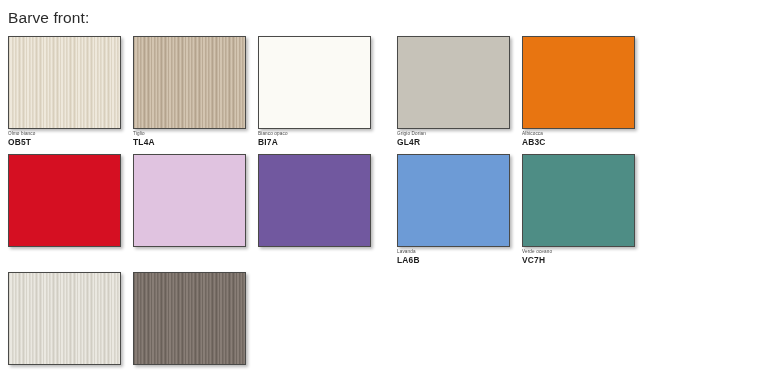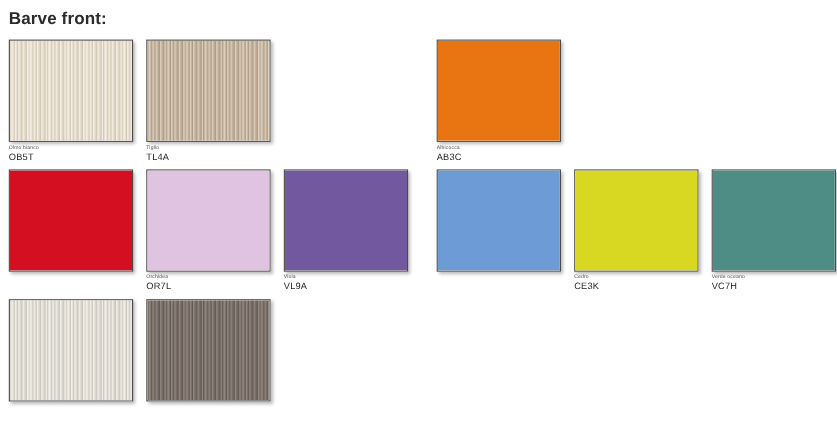--- a/index.html
+++ b/index.html
@@ -15,21 +15,21 @@
     overflow: hidden;
   }
 
   #page-title {
     position: absolute;
     left: 8px;
     top: 9px;
     font-size: 15.5px;
     color: #2b2b2b;
     letter-spacing: 0.1px;
-    font-weight: 700;
+    font-weight: 400;
   }
 
   .swatch-group {
     position: absolute;
   }
   #group-left  { left: 8px;   top: 36px; }
   #group-right { left: 397px; top: 36px; }
 
   .swatch-row {
     display: flex;
@@ -63,21 +63,21 @@
   .swatch-name {
     display: block;
     font-size: 4.6px;
     color: #4e4e4e;
     letter-spacing: 0.15px;
     white-space: nowrap;
   }
   .swatch-code {
     display: block;
     font-size: 8.4px;
-    font-weight: normal;
+    font-weight: bold;
     color: #1d1d1d;
     letter-spacing: 0.2px;
     margin-top: 1px;
     white-space: nowrap;
   }
 </style>
 </head>
 <body>
 
 <div id="page-title">Barve front:</div>
@@ -95,84 +95,89 @@
       </div>
       <div class="swatch-cell">
         <div class="swatch-chip">
           <div class="grain" style="background: repeating-linear-gradient(90deg, rgb(173, 156, 134) 0px, rgb(201, 185, 164) 1px, rgb(221, 208, 189) 2px, rgb(201, 185, 164) 3px, rgb(173, 156, 134) 4px, rgb(221, 208, 189) 5px, rgb(201, 185, 164) 6px, rgb(173, 156, 134) 7px, rgb(221, 208, 189) 8px, rgb(201, 185, 164) 9px, rgb(173, 156, 134) 11px, rgb(221, 208, 189) 12px, rgb(201, 185, 164) 13px, rgb(173, 156, 134) 15px, rgb(221, 208, 189) 16px, rgb(201, 185, 164) 17px);"></div>
         </div>
         <div class="swatch-caption">
           <span class="swatch-name">Tiglio</span>
           <span class="swatch-code">TL4A</span>
         </div>
       </div>
+      <div class="swatch-cell">
+        <div class="swatch-chip">
+          <div class="grain" style="background: rgb(251, 250, 245);"></div>
+        </div>
+        <div class="swatch-caption">
+          <span class="swatch-name">Bianco opaco</span>
+          <span class="swatch-code">BI7A</span>
+        </div>
+      </div>
     </div>
     <div class="swatch-row">
       <div class="swatch-cell">
         <div class="swatch-chip">
           <div class="grain" style="background: rgb(213, 15, 34);"></div>
         </div>
       </div>
       <div class="swatch-cell">
         <div class="swatch-chip">
           <div class="grain" style="background: rgb(224, 195, 224);"></div>
         </div>
-        <div class="swatch-caption">
-          <span class="swatch-name">Orchidea</span>
-          <span class="swatch-code">OR7L</span>
-        </div>
       </div>
       <div class="swatch-cell">
         <div class="swatch-chip">
           <div class="grain" style="background: rgb(113, 88, 159);"></div>
-        </div>
-        <div class="swatch-caption">
-          <span class="swatch-name">Viola</span>
-          <span class="swatch-code">VL9A</span>
         </div>
       </div>
     </div>
     <div class="swatch-row">
       <div class="swatch-cell">
         <div class="swatch-chip">
           <div class="grain" style="background: repeating-linear-gradient(90deg, rgb(203, 199, 188) 0px, rgb(227, 224, 216) 1px, rgb(242, 240, 234) 2px, rgb(227, 224, 216) 3px, rgb(203, 199, 188) 4px, rgb(242, 240, 234) 5px, rgb(227, 224, 216) 6px, rgb(203, 199, 188) 7px, rgb(242, 240, 234) 8px, rgb(227, 224, 216) 9px, rgb(203, 199, 188) 11px, rgb(242, 240, 234) 12px, rgb(227, 224, 216) 13px, rgb(203, 199, 188) 15px, rgb(242, 240, 234) 16px, rgb(227, 224, 216) 17px);"></div>
         </div>
       </div>
       <div class="swatch-cell">
         <div class="swatch-chip">
           <div class="grain" style="background: repeating-linear-gradient(90deg, rgb(99, 90, 83) 0px, rgb(125, 115, 107) 1px, rgb(147, 136, 129) 2px, rgb(125, 115, 107) 3px, rgb(99, 90, 83) 4px, rgb(147, 136, 129) 5px, rgb(125, 115, 107) 6px, rgb(99, 90, 83) 7px, rgb(147, 136, 129) 8px, rgb(125, 115, 107) 9px, rgb(99, 90, 83) 11px, rgb(147, 136, 129) 12px, rgb(125, 115, 107) 13px, rgb(99, 90, 83) 15px, rgb(147, 136, 129) 16px, rgb(125, 115, 107) 17px);"></div>
         </div>
       </div>
     </div>
   </div>
 <div class="swatch-group" id="group-right">
     <div class="swatch-row">
       <div class="swatch-cell">
         <div class="swatch-chip">
+          <div class="grain" style="background: rgb(198, 194, 184);"></div>
+        </div>
+        <div class="swatch-caption">
+          <span class="swatch-name">Grigio Dorian</span>
+          <span class="swatch-code">GL4R</span>
+        </div>
+      </div>
+      <div class="swatch-cell">
+        <div class="swatch-chip">
           <div class="grain" style="background: rgb(232, 117, 17);"></div>
         </div>
         <div class="swatch-caption">
           <span class="swatch-name">Albicocca</span>
           <span class="swatch-code">AB3C</span>
         </div>
       </div>
     </div>
     <div class="swatch-row">
       <div class="swatch-cell">
         <div class="swatch-chip">
           <div class="grain" style="background: rgb(109, 155, 214);"></div>
         </div>
-      </div>
-      <div class="swatch-cell">
-        <div class="swatch-chip">
-          <div class="grain" style="background: rgb(216, 216, 34);"></div>
-        </div>
         <div class="swatch-caption">
-          <span class="swatch-name">Cedro</span>
-          <span class="swatch-code">CE3K</span>
+          <span class="swatch-name">Lavanda</span>
+          <span class="swatch-code">LA6B</span>
         </div>
       </div>
       <div class="swatch-cell">
         <div class="swatch-chip">
           <div class="grain" style="background: rgb(78, 141, 133);"></div>
         </div>
         <div class="swatch-caption">
           <span class="swatch-name">Verde oceano</span>
           <span class="swatch-code">VC7H</span>
         </div>

